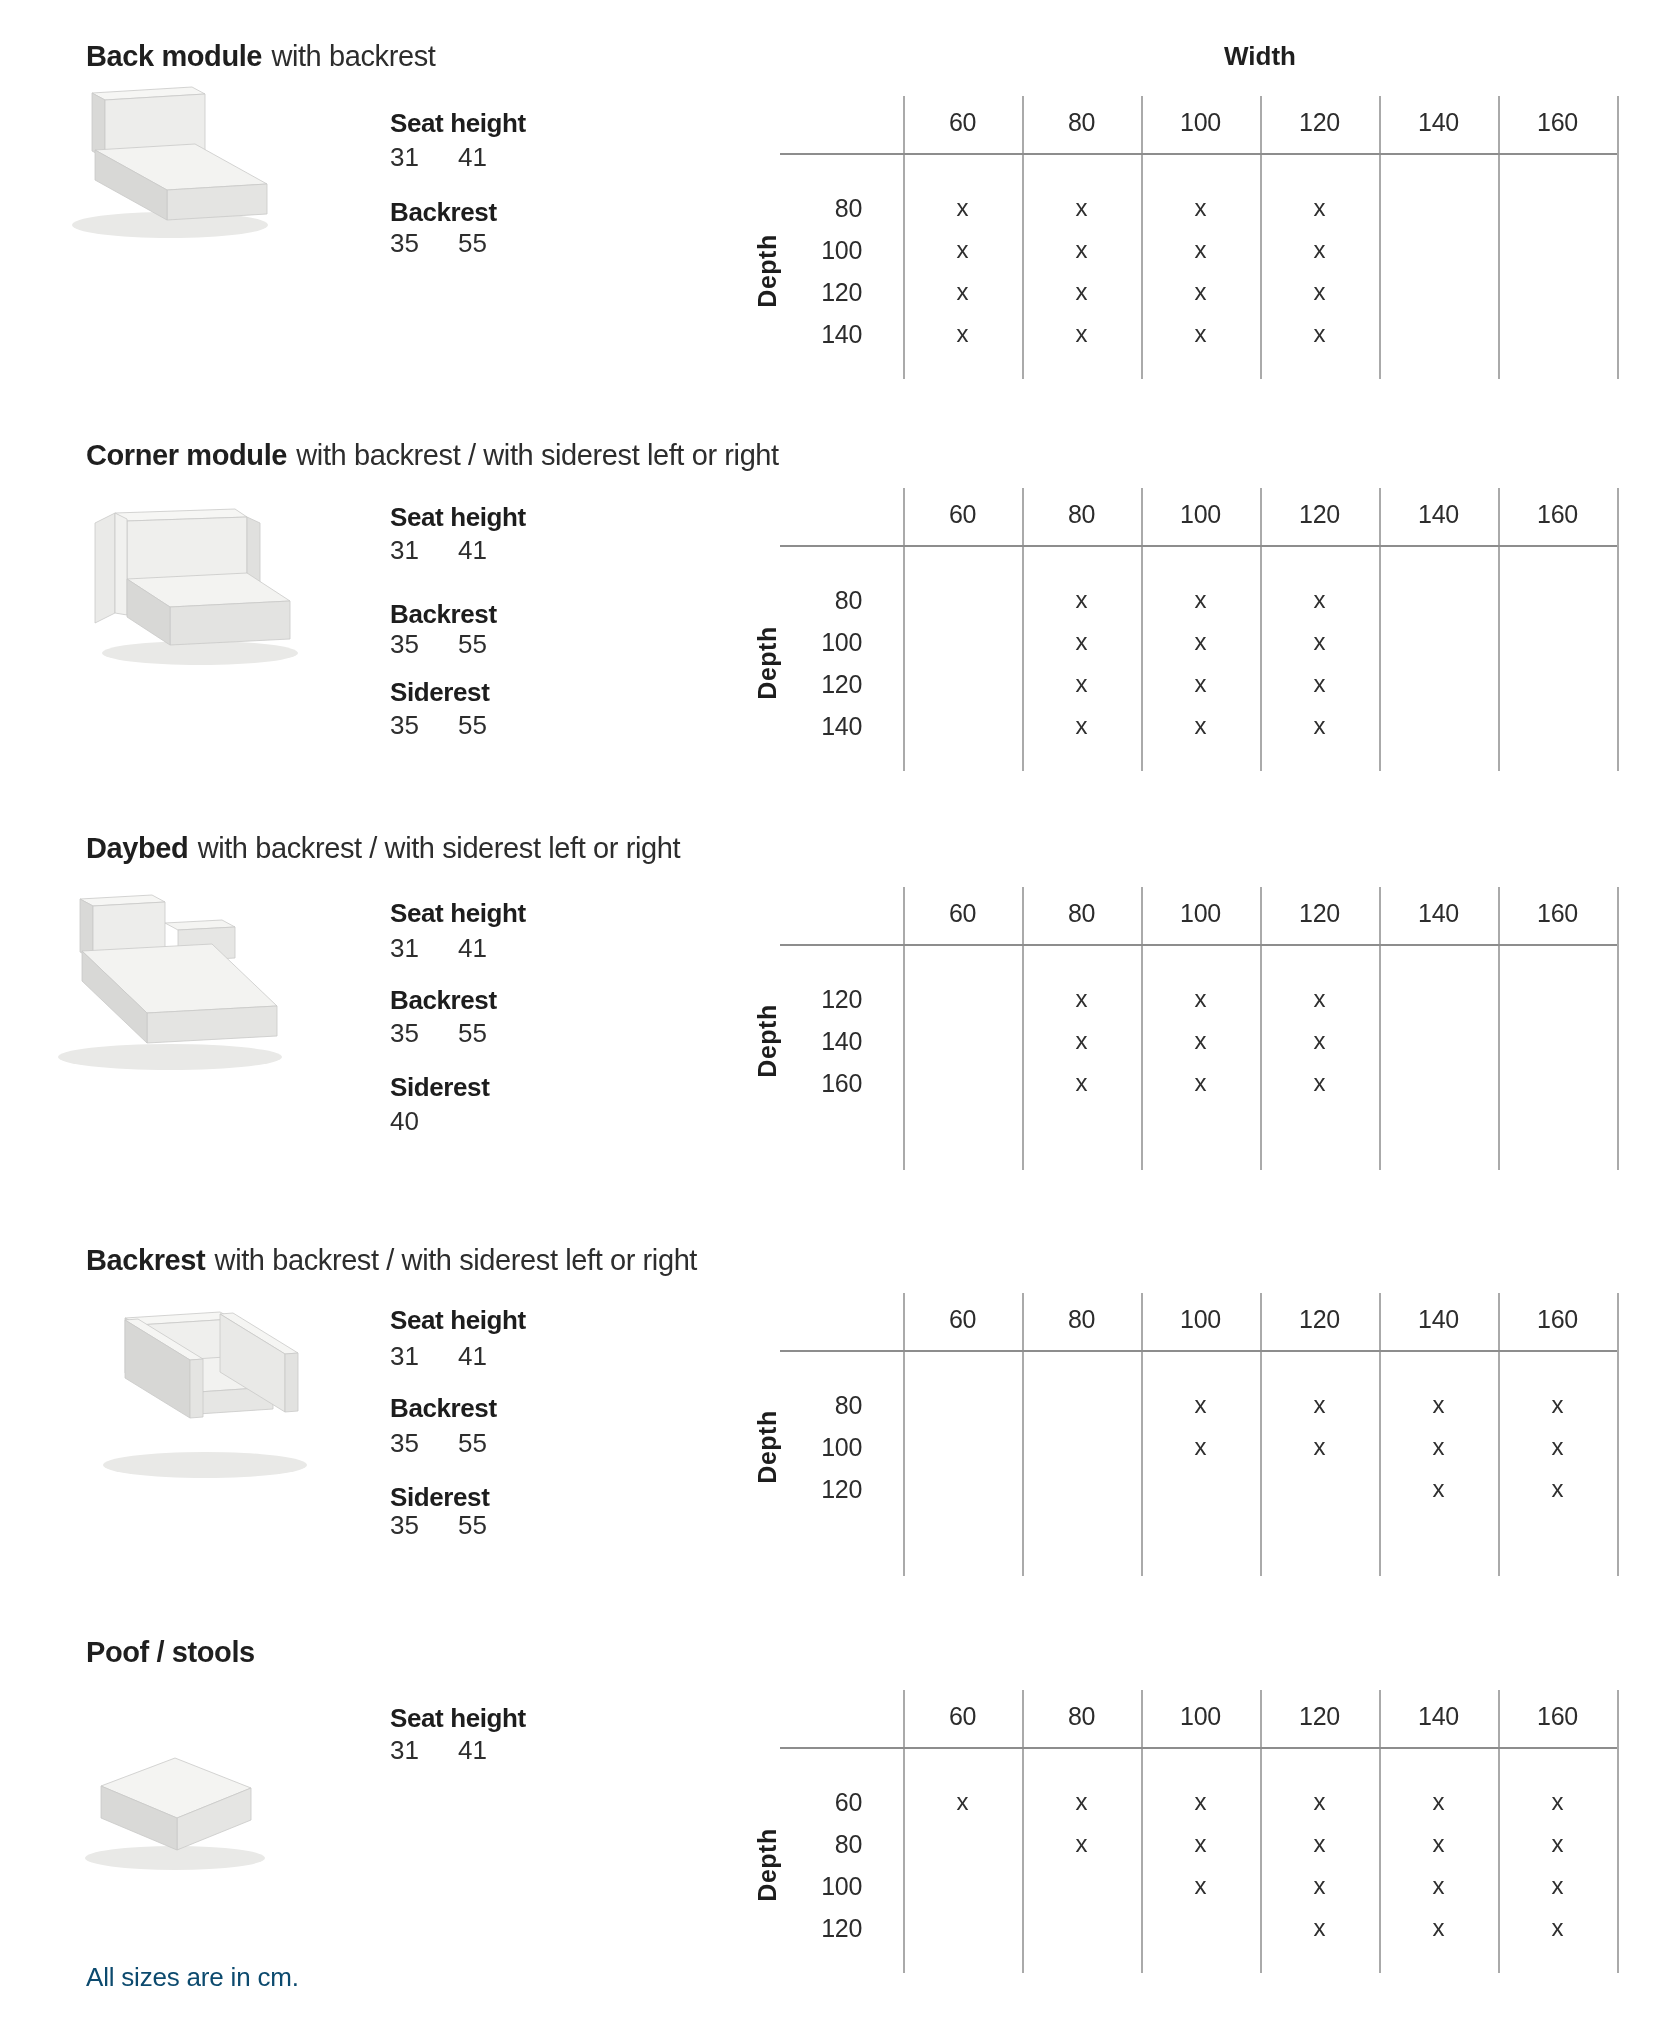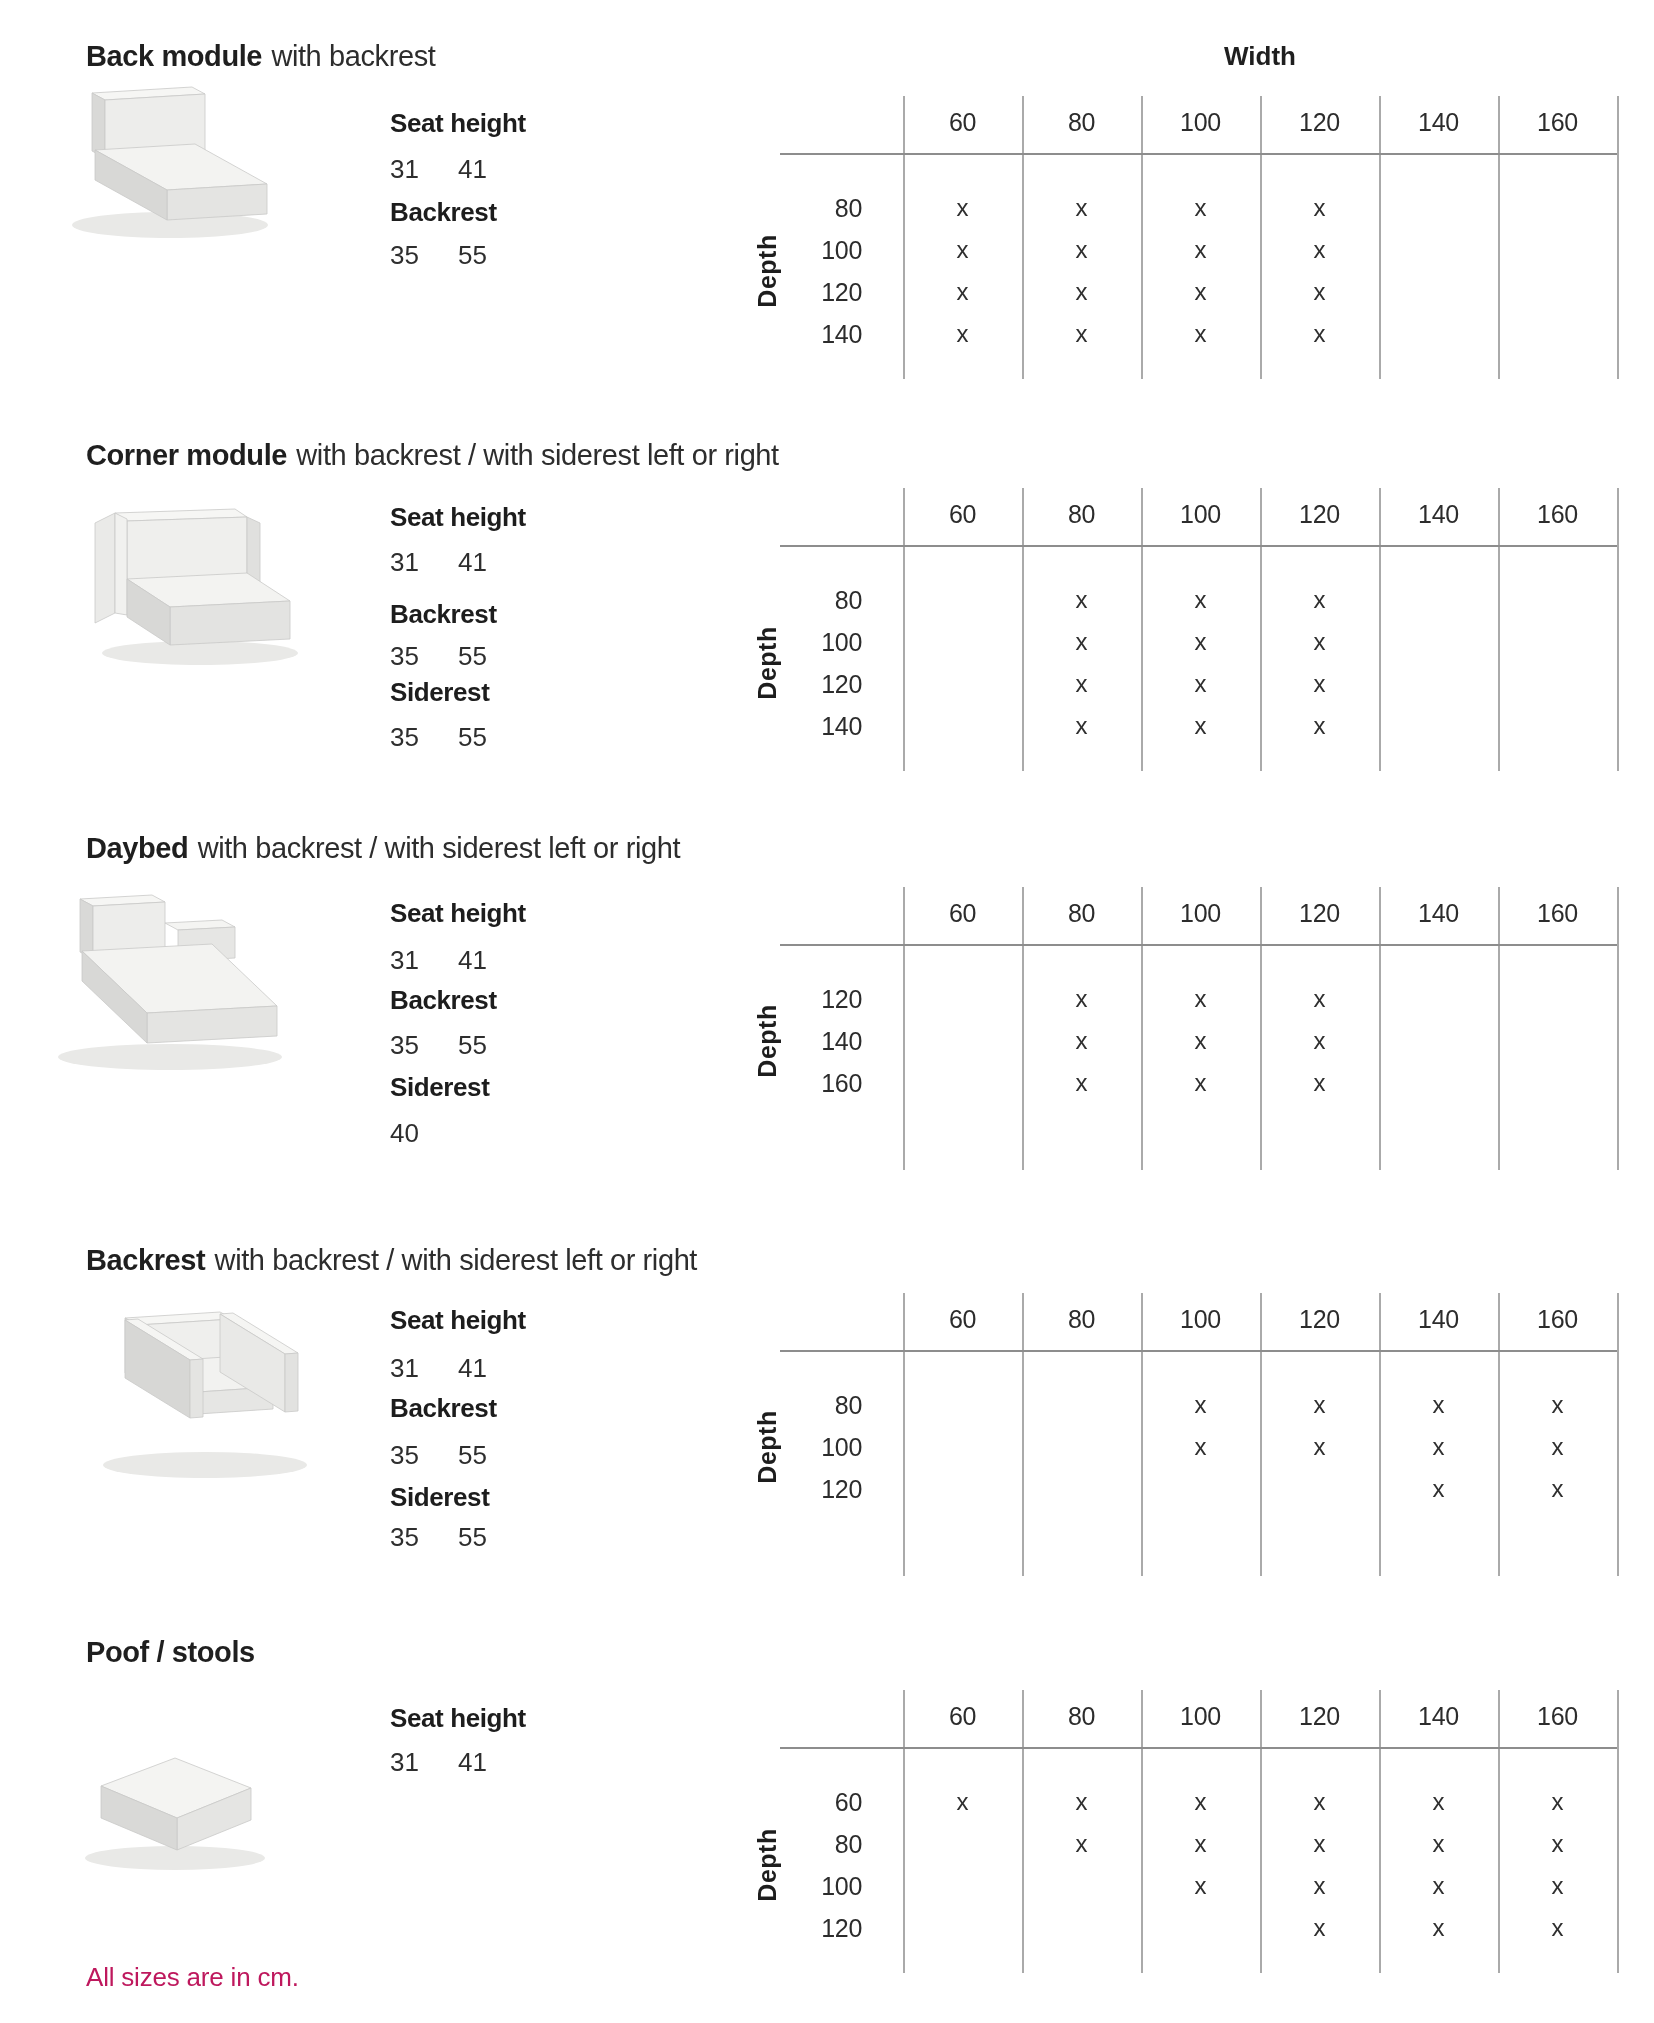--- a/index.html
+++ b/index.html
@@ -22,21 +22,21 @@
   .t-rest{font-weight:400;color:#2d2d2d;margin-left:.32em;}
 
   .spec-label{
     position:absolute;left:390px;transform:translateY(-50%);
     font-size:26px;font-weight:700;letter-spacing:-0.4px;color:#1d1d1d;white-space:nowrap;
   }
   .spec-values{
     position:absolute;left:390px;transform:translateY(-50%);
     height:30px;width:220px;font-size:26px;color:#2e2e2e;
   }
-  .spec-values span{position:absolute;top:12px;}
+  .spec-values span{position:absolute;top:0;}
 
   .fig{position:absolute;}
 
   .width-title{
     position:absolute;left:1260px;top:56px;transform:translate(-50%,-50%);
     font-size:26px;font-weight:700;color:#1f1f1f;
   }
 
   .table-grid{position:absolute;left:0;width:1654px;height:283px;}
   .vline{position:absolute;top:0;height:283px;width:2px;background:#aaaaaa;}
@@ -53,21 +53,21 @@
     position:absolute;transform:translate(-50%,-50%);
     font-size:24px;color:#303030;
   }
   .depth-label{
     position:absolute;transform:translate(-50%,-50%) rotate(-90deg);
     font-size:25px;font-weight:700;color:#1d1d1d;letter-spacing:0.5px;
   }
 
   .footer-note{
     position:absolute;left:86px;top:1977px;transform:translateY(-50%);
-    font-size:26px;color:#be185d;letter-spacing:-0.2px;
+    font-size:26px;color:#0c4a6e;letter-spacing:-0.2px;
   }
 
   svg polygon{stroke:#c9c9c8;stroke-width:0.8;}
 </style>
 </head>
 <body>
 
 <div id="page">
 
   <section>

